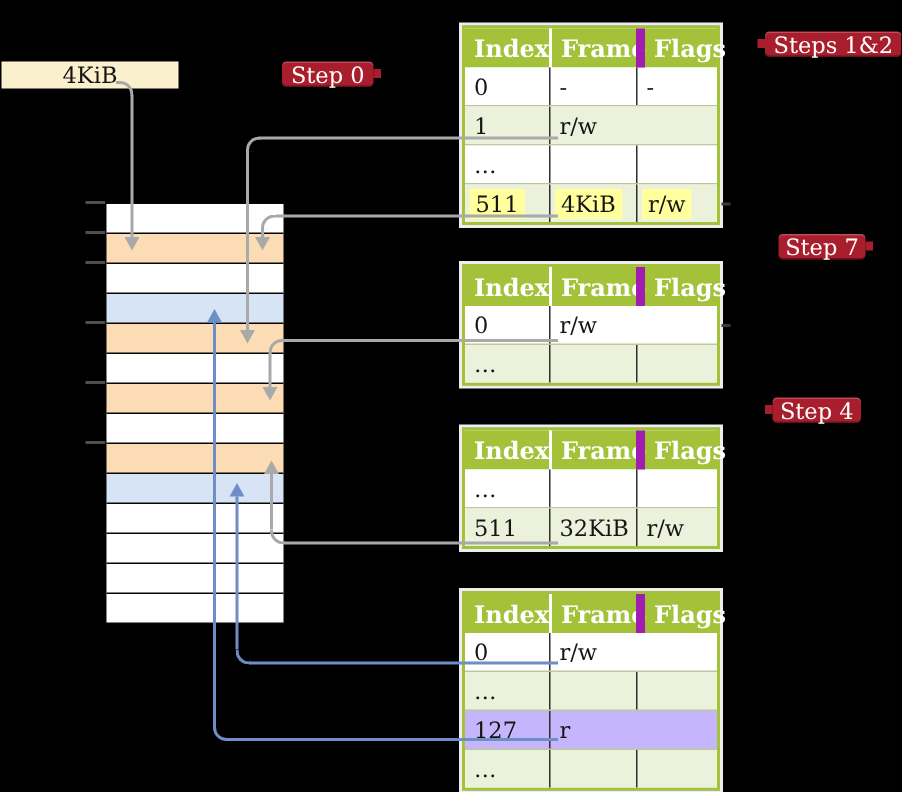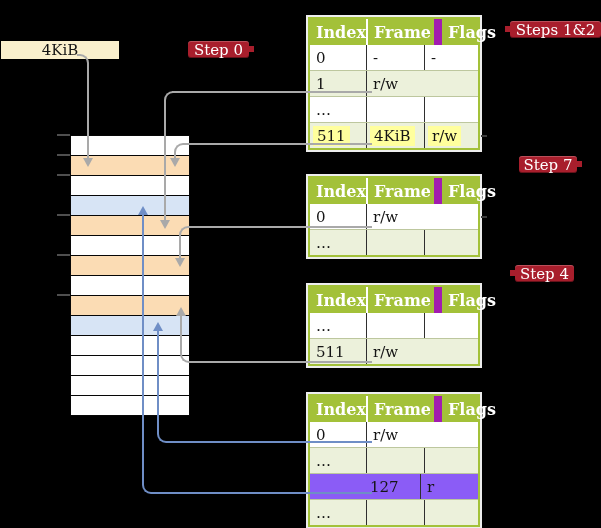--- a/index.html
+++ b/index.html
@@ -20,21 +20,21 @@
              box-shadow:inset 0 1px 0 rgba(255,255,255,.22), inset 0 -1px 0 rgba(0,0,0,.4);}
   .steptab{position:absolute;width:5px;height:6px;background:var(--red);z-index:4;}
   
   .ptbl{position:absolute;left:306px;width:176px;box-sizing:border-box;border:2px solid #ededed;z-index:2;}
   .tin{border:2px solid var(--green);background:#fff;}
   .hdr{display:flex;height:26px;background:var(--green);}
   .hcell{box-sizing:border-box;display:flex;align-items:center;padding-left:6px;
          color:#fff;font-weight:bold;font-size:16px;}
   .hcell:nth-child(1){width:56px;}
   .hcell:nth-child(2){width:58px;border-left:2px solid #fff;}
-  .hcell:nth-child(3){width:54px;border-left:8px solid #a21caf;margin-left:10px;}
+  .hcell:nth-child(3){width:54px;border-left:6px solid #a21caf;}
   .trow{display:flex;height:26px;box-sizing:border-box;border-bottom:1px solid #bdc79e;}
   .trow:last-child{border-bottom:none;height:25px;}
   .tcell{box-sizing:border-box;display:flex;align-items:center;padding-left:6px;
          font-size:15px;color:#151515;}
   .tcell:nth-child(1){width:56px;}
   .tcell:nth-child(2){width:58px;border-left:1px solid #2f2f2f;}
   .tcell:nth-child(3){width:54px;border-left:1px solid #2f2f2f;}
   .hl{background:var(--yellow);padding:1px 4px;margin-left:-3px;}
   
   .ln{position:absolute;z-index:6;}
@@ -162,41 +162,42 @@
           <div class="hcell">Frame</div>
           <div class="hcell">Flags</div>
         </div>
         <div class="trow" style="background: rgb(255, 255, 255);">
           <div class="tcell">…</div>
           <div class="tcell"></div>
           <div class="tcell"></div>
         </div>
         <div class="trow" style="background: rgb(236, 241, 219);">
           <div class="tcell">511</div>
+          <div class="tcell">32KiB</div>
           <div class="tcell">r/w</div>
         </div>
       </div>
     </div>
   <div class="ptbl" style="top:392px">
       <div class="tin">
         <div class="hdr">
           <div class="hcell">Index</div>
           <div class="hcell">Frame</div>
           <div class="hcell">Flags</div>
         </div>
         <div class="trow" style="background: rgb(255, 255, 255);">
           <div class="tcell">0</div>
           <div class="tcell">r/w</div>
         </div>
         <div class="trow" style="background: rgb(236, 241, 219);">
           <div class="tcell">…</div>
           <div class="tcell"></div>
           <div class="tcell"></div>
         </div>
-        <div class="trow" style="background: #8b5cf6; justify-content: flex-end;">
+        <div class="trow" style="background: #c4b5fd;">
           <div class="tcell">127</div>
           <div class="tcell">r</div>
         </div>
         <div class="trow" style="background: rgb(236, 241, 219);">
           <div class="tcell">…</div>
           <div class="tcell"></div>
           <div class="tcell"></div>
         </div>
       </div>
     </div>

